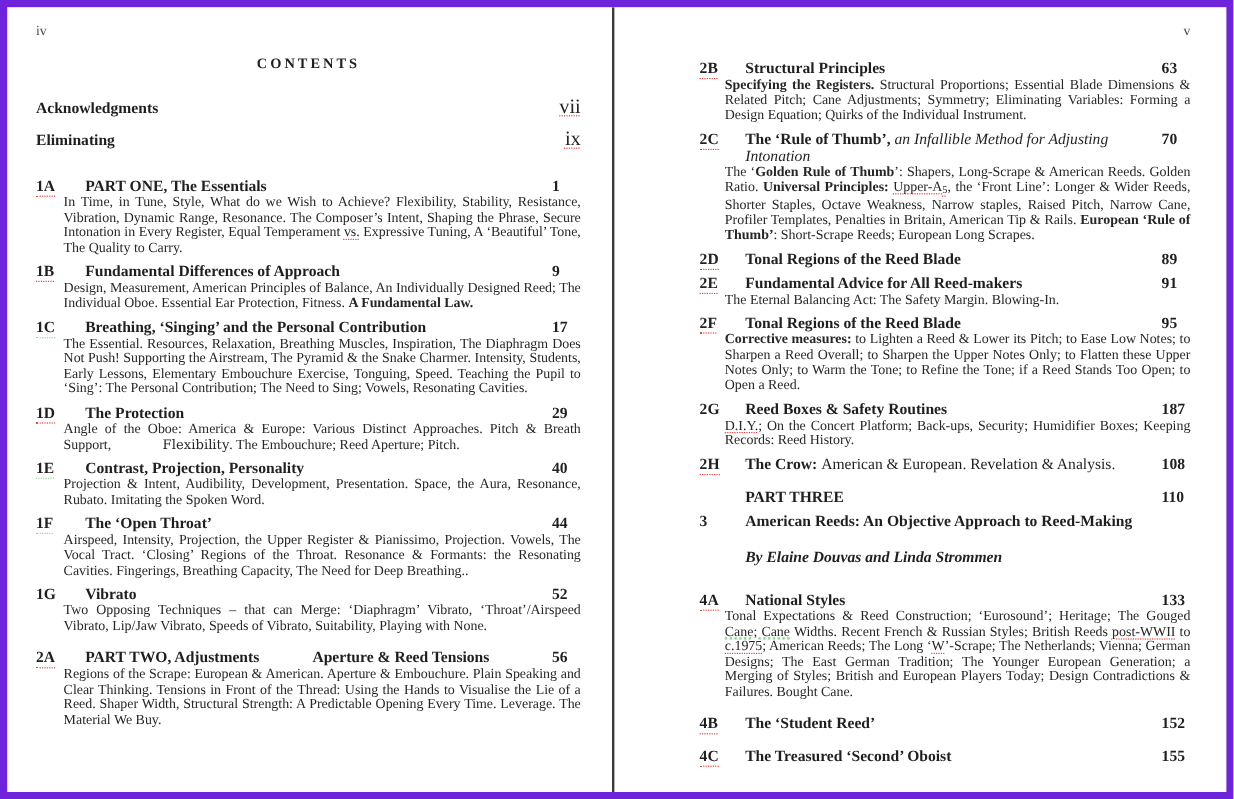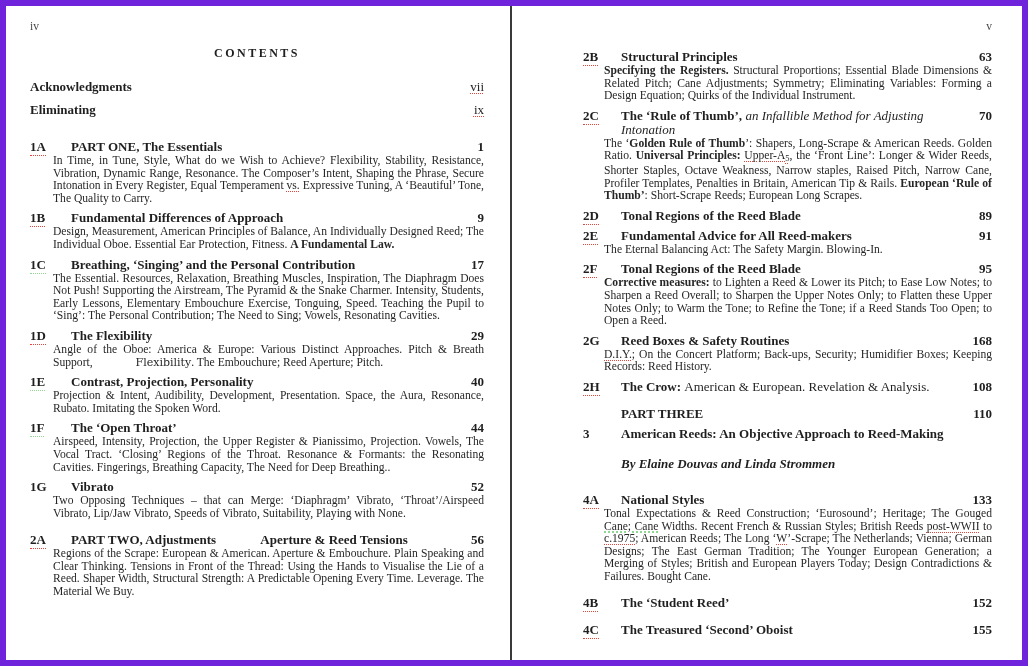--- a/index.html
+++ b/index.html
@@ -15,35 +15,35 @@
   .page-right{flex:1;padding:14px 30px 0 71px;}
   .folio{font-size:11.5px;color:#4a4a4a;line-height:13px;}
   .folio-right{text-align:right;}
   .contents-title{
     text-align:center;font-size:12px;font-weight:700;letter-spacing:2.5px;
     margin:13px 0 0 0;
   }
   .fm-row{display:flex;justify-content:space-between;align-items:baseline;
     font-size:13px;font-weight:700;margin-top:7px;}
   #front-matter .fm-row:first-child{margin-top:18px;}
-  .fm-page{font-weight:400;font-size:13px;
+  .fm-page{font-weight:400;font-size:17px;
     text-decoration:underline dotted #e2453c 1px;text-underline-offset:2px;}
   .entry{margin-top:6px;}
   .gap-med{margin-top:13px;}
   .gap-large{margin-top:22px;}
   #right-entries .entry:first-child{margin-top:17px;}
   .head{display:flex;align-items:baseline;font-size:13px;font-weight:700;line-height:14px;}
   .id{flex:0 0 41px;}
   .page-right .id{flex:0 0 38px;}
   .idu{padding-bottom:1px;}
   .idu-red{border-bottom:1.5px dotted #e2453c;}
   .idu-green{border-bottom:1.5px dotted #8fd892;}
   .title{}
   .title2{margin-left:auto;}
-  .pg{margin-left:auto;min-width:24px;text-align:right;padding-left:8px;}
+  .pg{margin-left:auto;min-width:24px;padding-left:8px;}
   .byline{display:block;font-style:italic;font-weight:700;margin-top:16px;}
   .desc{font-size:11.6px;line-height:12.6px;text-align:justify;margin:1px 0 0 23px;color:#262626;}
   .page-right .desc{margin-left:21px;}
   .b{font-weight:700;}
   .r{font-weight:400;}
   .i{font-style:italic;font-weight:400;}
   .alt{font-family:"DejaVu Serif",serif;font-size:11px;margin-left:40px;}
   .sub{font-size:8.5px;vertical-align:-2px;}
   .u-red{text-decoration:underline dotted #e2453c 1px;text-underline-offset:2px;}
   .u-green{text-decoration:underline dotted #8fd892 1.5px;text-underline-offset:2px;}
@@ -86,21 +86,21 @@
           <div class="head">
             <span class="id"><span class="idu idu-green">1C</span></span>
             <span class="title"><span class="b">Breathing, ‘Singing’ and the Personal Contribution</span></span>
             <span class="pg">17</span>
           </div>
           <div class="desc"><span>The Essential. Resources, Relaxation, Breathing Muscles, Inspiration, The Diaphragm Does Not Push! Supporting the Airstream, The Pyramid &amp; the Snake Charmer. Intensity, Students, Early Lessons, Elementary Embouchure Exercise, Tonguing, Speed. Teaching the Pupil to ‘Sing’: The Personal Contribution; The Need to Sing; Vowels, Resonating Cavities.</span></div>
         </div>
         <div class="entry">
           <div class="head">
             <span class="id"><span class="idu idu-red">1D</span></span>
-            <span class="title"><span class="b">The Flexibility</span></span>
+            <span class="title"><span class="b">The Protection</span></span>
             <span class="pg">29</span>
           </div>
           <div class="desc"><span>Angle of the Oboe: America &amp; Europe: Various Distinct Approaches.  Pitch &amp; Breath Support, </span><span class="alt">Flexibility</span><span>. The Embouchure; Reed Aperture; Pitch.</span></div>
         </div>
         <div class="entry">
           <div class="head">
             <span class="id"><span class="idu idu-green">1E</span></span>
             <span class="title"><span class="b">Contrast, Projection, Personality</span></span>
             <span class="pg">40</span>
           </div>
@@ -173,21 +173,21 @@
             <span class="id"><span class="idu idu-red">2F</span></span>
             <span class="title"><span class="b">Tonal Regions of the Reed Blade</span></span>
             <span class="pg">95</span>
           </div>
           <div class="desc"><span class="b">Corrective measures: </span><span>to Lighten a Reed &amp; Lower its Pitch; to Ease Low Notes; to Sharpen a Reed Overall; to Sharpen the Upper Notes Only; to Flatten these Upper Notes Only; to Warm the Tone; to Refine the Tone; if a Reed Stands Too Open; to Open a Reed.</span></div>
         </div>
         <div class="entry">
           <div class="head">
             <span class="id"><span>2G</span></span>
             <span class="title"><span class="b">Reed Boxes &amp; Safety Routines</span></span>
-            <span class="pg">168</span>
+            <span class="pg">187</span>
           </div>
           <div class="desc"><span class="u-red">D.I.Y.</span><span>; On the Concert Platform; Back-ups, Security;  Humidifier Boxes; Keeping Records: Reed History.</span></div>
         </div>
         <div class="entry">
           <div class="head">
             <span class="id"><span class="idu idu-red">2H</span></span>
             <span class="title"><span class="b">The Crow: </span><span class="r">American &amp; European. Revelation &amp; Analysis.</span></span>
             <span class="pg">108</span>
           </div>
         </div>

